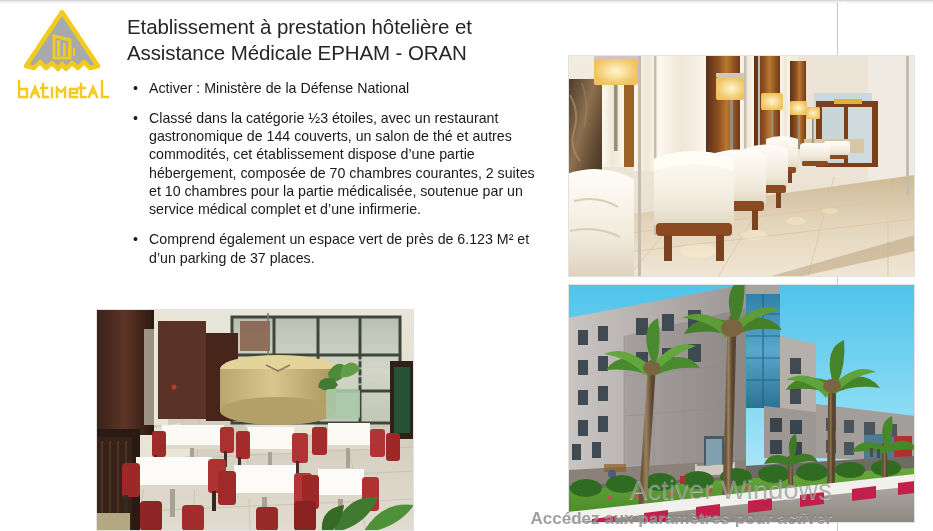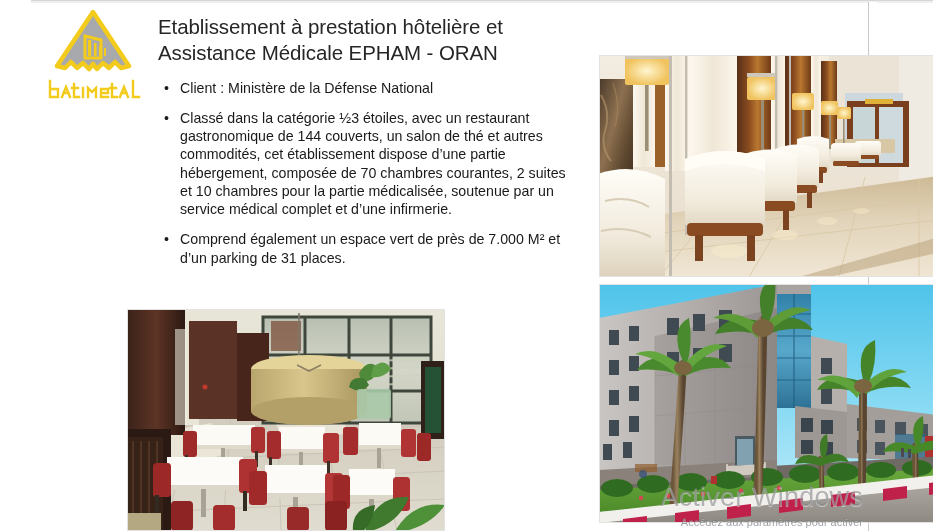--- a/index.html
+++ b/index.html
@@ -10,21 +10,20 @@
     overflow: hidden;
     background: #ffffff;
     font-family: "Liberation Sans", sans-serif;
   }
 
   #slide-viewer {
     position: relative;
     width: 846px;
     height: 531px;
     background: #ffffff;
-    margin-left: 31px;
   }
 
   
   .frame-top {
     position: absolute;
     left: 0; top: 0;
     width: 933px; height: 3px;
     background: linear-gradient(to bottom, #d6d6d6 0, #d6d6d6 1px, #efefef 1px, #efefef 3px);
   }
   .frame-right {
@@ -120,22 +119,22 @@
     pointer-events: none;
   }
   #activation-title {
     font-size: 27px;
     font-weight: 400;
     line-height: 1.05;
     letter-spacing: 0.2px;
     color: rgba(118,120,124,0.55);
   }
   #activation-subtitle {
-    font-size: 11px;
-    font-weight: 400;
+    font-size: 17px;
+    font-weight: 700;
     line-height: 1.2;
     margin-top: 4px;
     color: rgba(122,124,128,0.72);
   }
 </style>
 </head>
 <body>
 
 <div id="slide-viewer">
 
@@ -165,29 +164,29 @@
         <path d="M86 3 L86 19 L92 19"></path>
       </g>
     </svg>
   </div>
 
   <div id="content-text">
     <h1 id="slide-title">Etablissement à prestation hôtelière et Assistance Médicale EPHAM - ORAN</h1>
     <ul id="bullet-list">
       <li>
         <span class="bullet-dot">•</span>
-        <span>Client : Ministère de la Défense National</span>
+        <span>Activer : Ministère de la Défense National</span>
       </li>
       <li>
         <span class="bullet-dot">•</span>
         <span>Classé dans la catégorie ½3 étoiles, avec un restaurant gastronomique de 144 couverts, un salon de thé et autres commodités, cet établissement dispose d’une partie hébergement, composée de 70 chambres courantes, 2 suites et 10 chambres pour la partie médicalisée, soutenue par un service médical complet et d’une infirmerie.</span>
       </li>
       <li>
         <span class="bullet-dot">•</span>
-        <span>Comprend également un espace vert de près de 7.000 M² et d’un parking de 31 places.</span>
+        <span>Comprend également un espace vert de près de 6.123 M² et d’un parking de 37 places.</span>
       </li>
     </ul>
   </div>
 
   <div class="photo" id="photo-lobby">
     <svg viewBox="0 0 347 222" preserveAspectRatio="none">
       <defs>
         <linearGradient id="lbWall" x1="0" y1="0" x2="0" y2="1">
           <stop offset="0" stop-color="#f3ece0"></stop>
             <stop offset="1" stop-color="#e6dccb"></stop>

